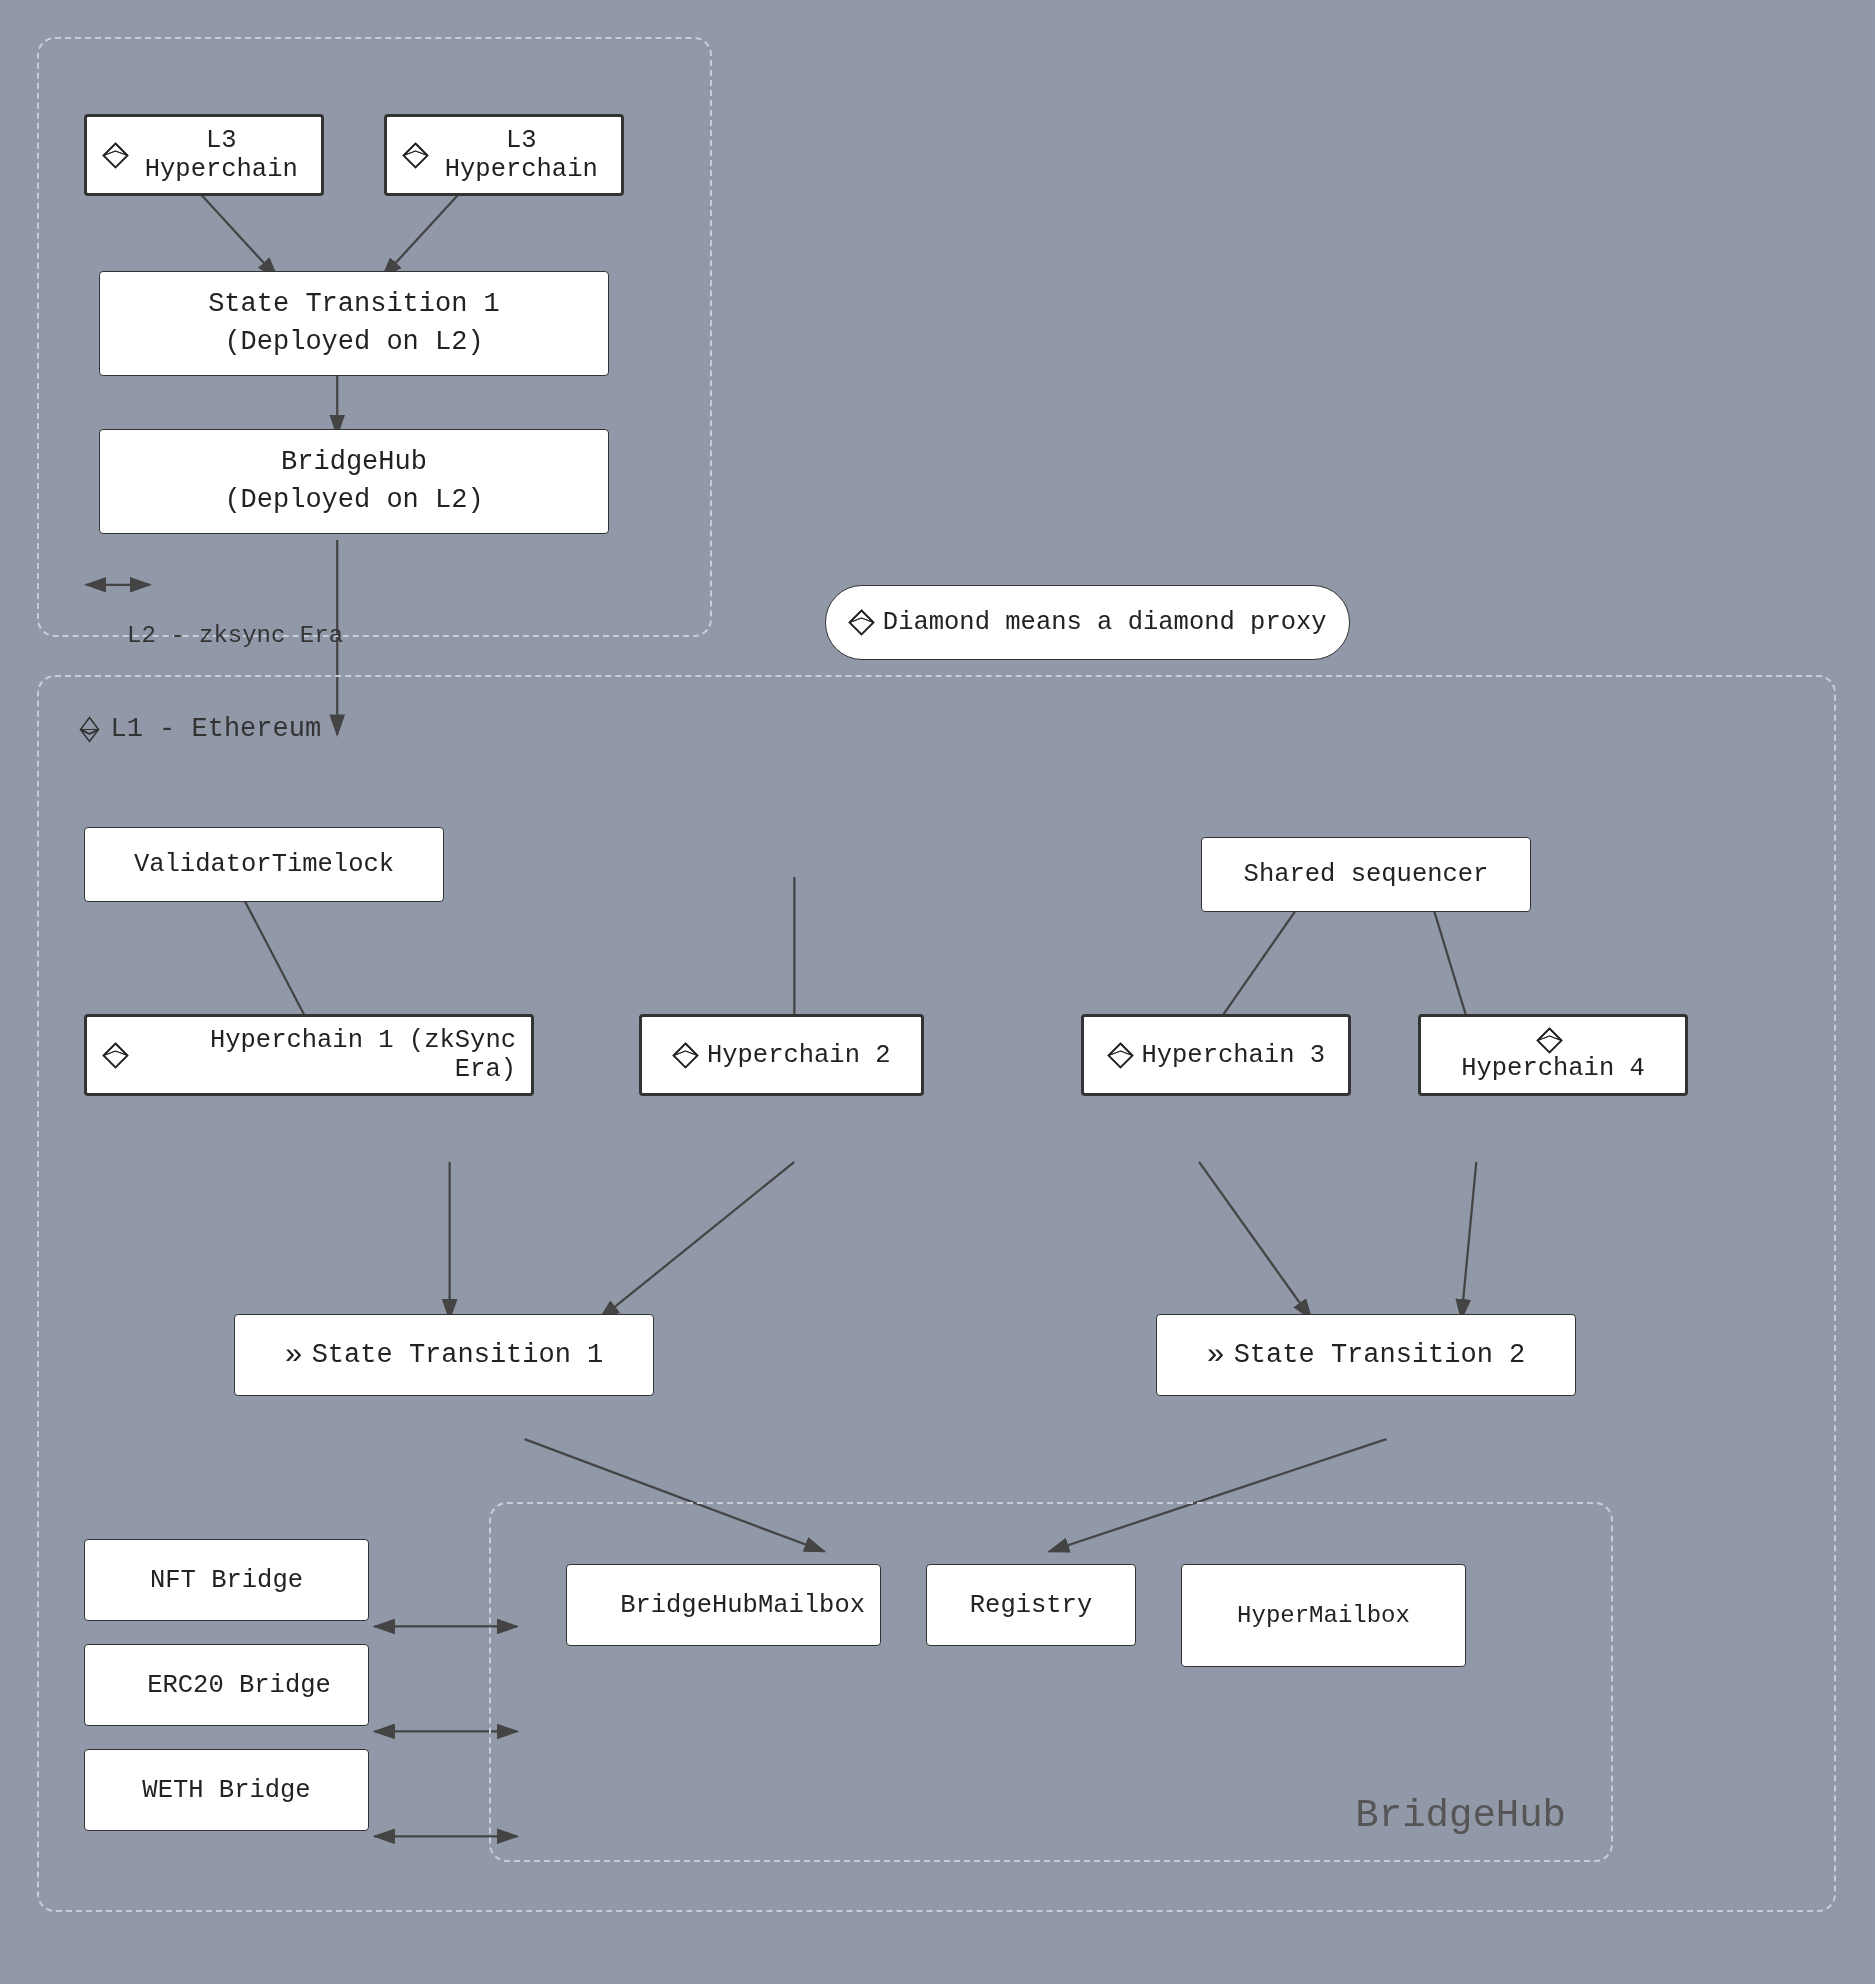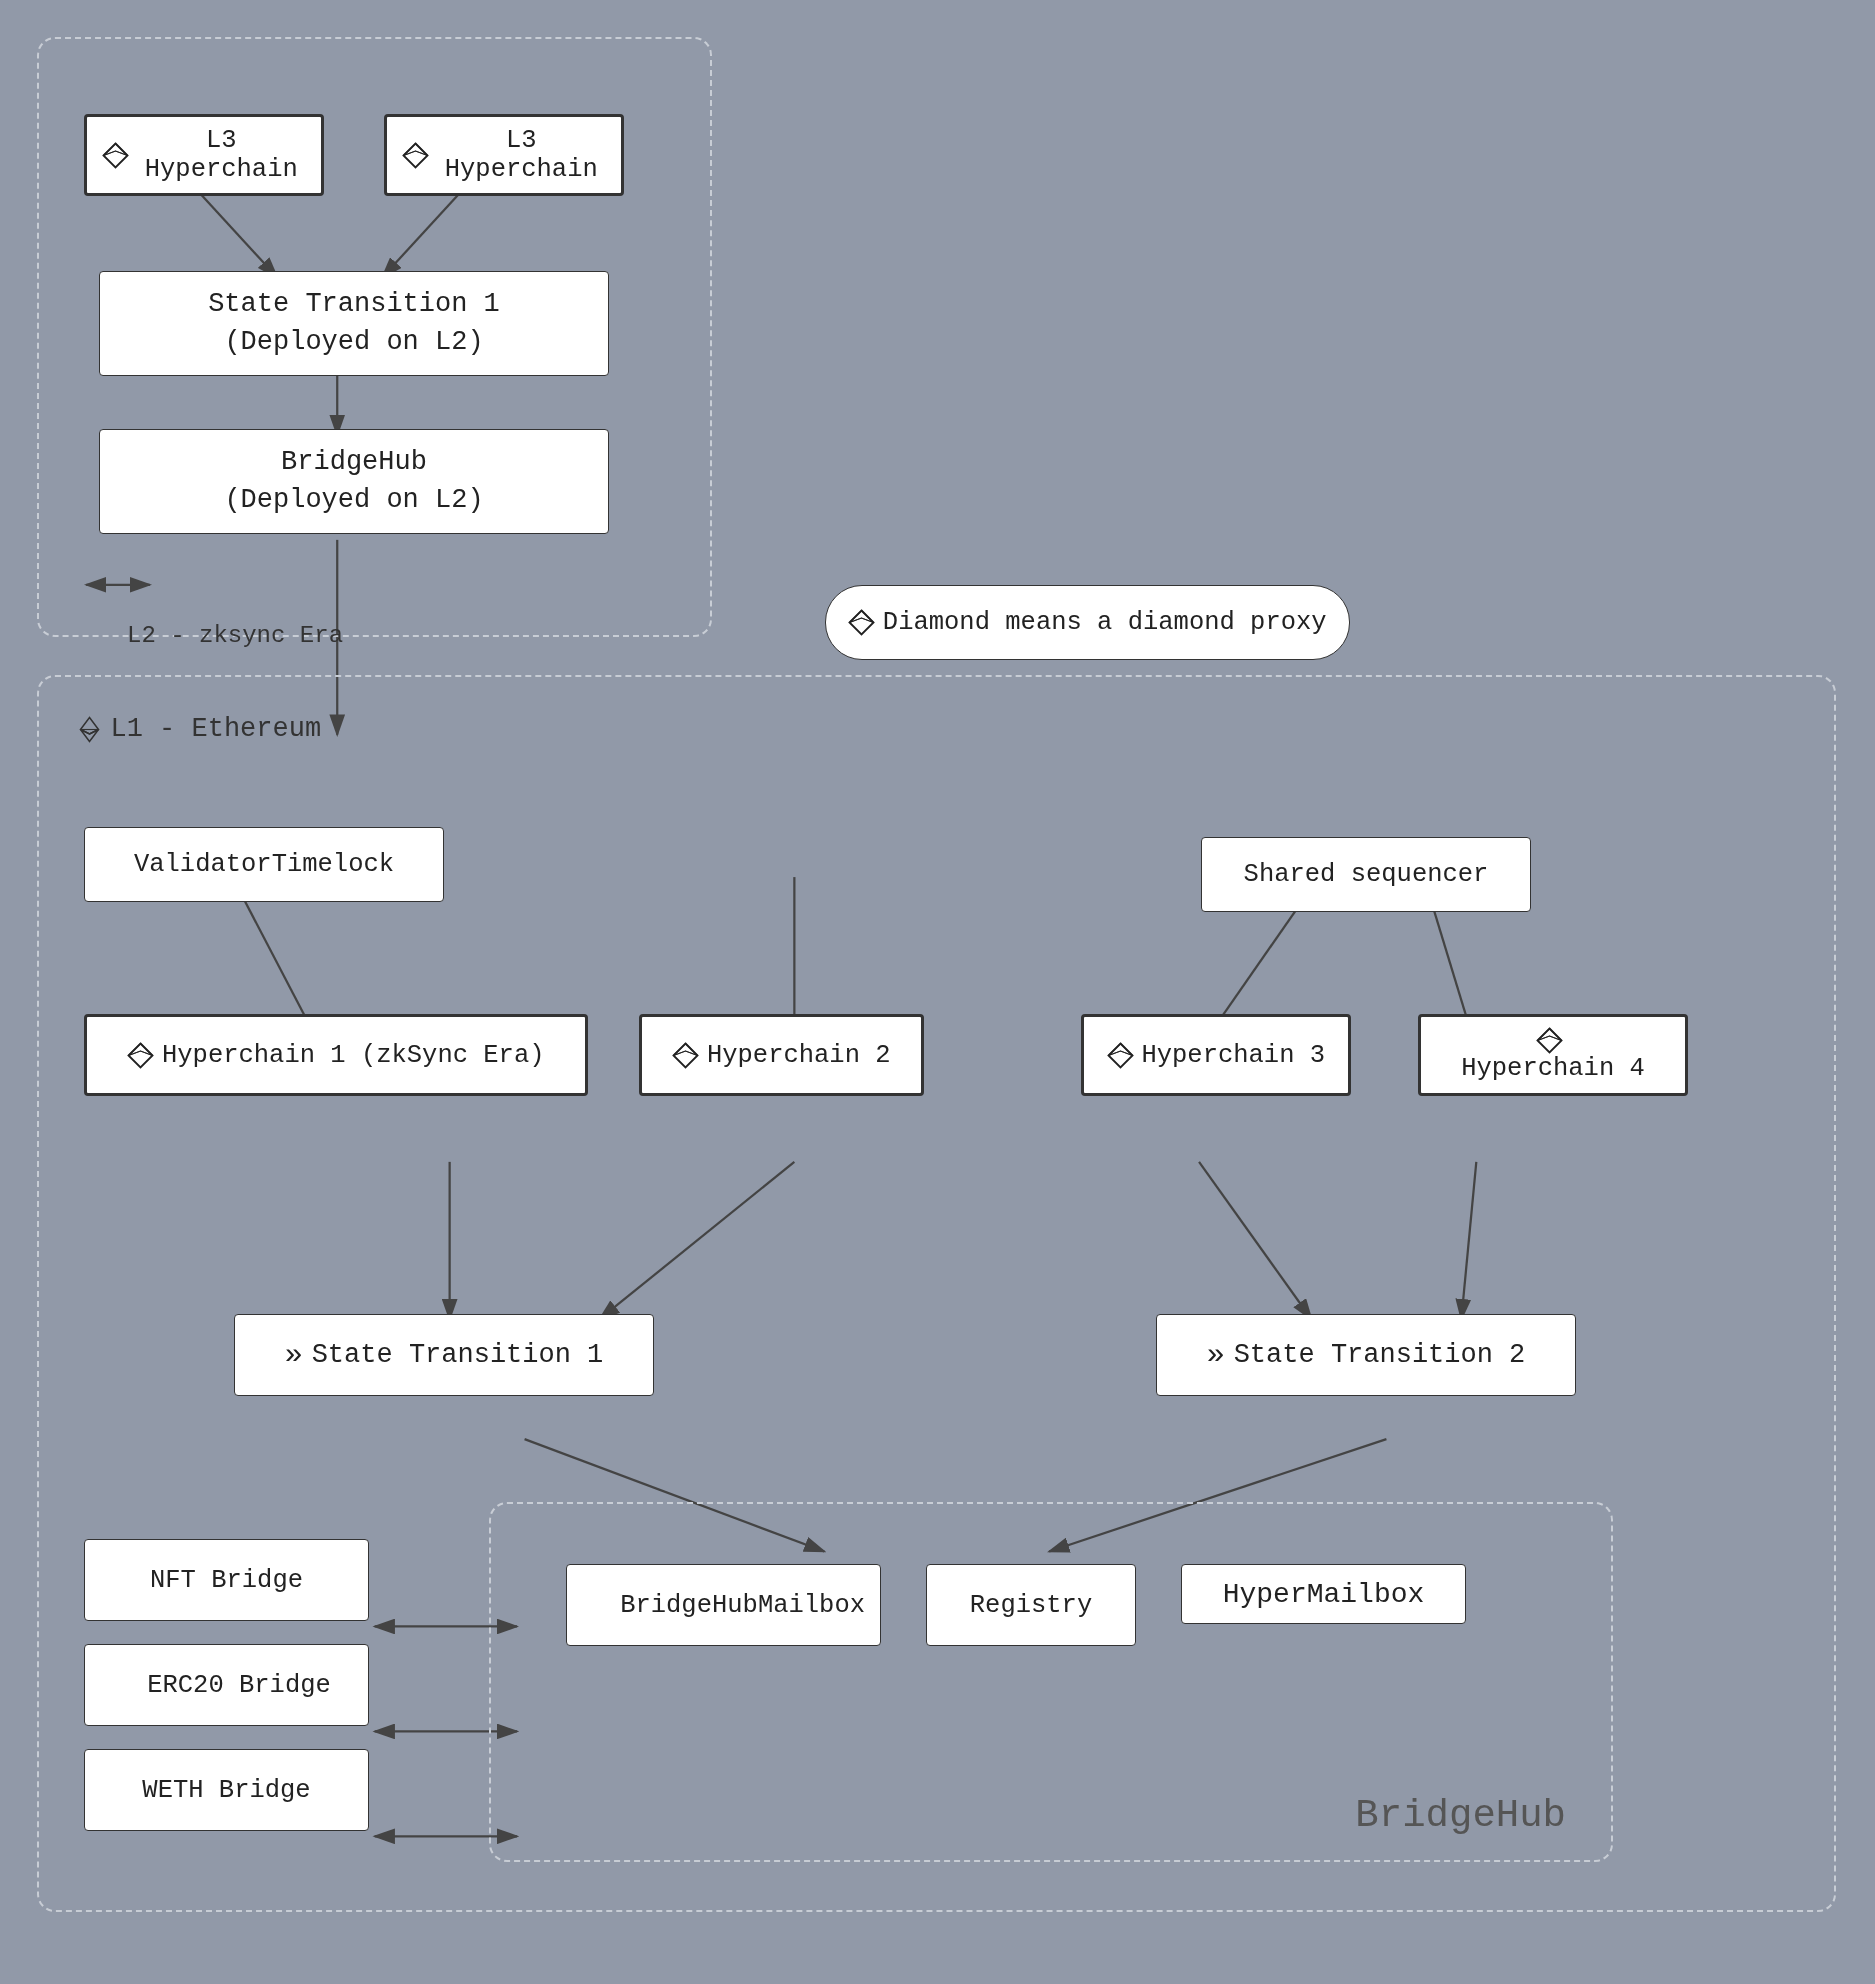--- a/index.html
+++ b/index.html
@@ -200,21 +200,21 @@
 
     <div class="node" style="position:absolute; top:150px; left:45px; width:360px; height:75px; font-size:25.5px;">
       <span>ValidatorTimelock</span>
     </div>
 
 
     <div class="node" style="position:absolute; top:160px; left:1162px; width:330px; height:75px; font-size:25.5px;">
       <span>Shared sequencer</span>
     </div>
 
-    <div class="node bold-border" style="position:absolute; top:337px; left:45px; width:504px; height:82px; font-size:25.5px;">
+    <div class="node bold-border" style="position:absolute; top:337px; left:45px; width:450px; height:82px; font-size:25.5px;text-align:right;">
       <svg class="diamond-icon" viewBox="0 0 36 36" fill="none">
         <polygon points="18,2 34,18 18,34 2,18" stroke="#222" stroke-width="2.5" fill="none"></polygon>
         <polygon points="18,2 34,18 18,12 2,18" stroke="#222" stroke-width="1.5" fill="none"></polygon>
         <polygon points="18,12 34,18 18,34 2,18" stroke="#222" stroke-width="1" fill="none"></polygon>
       </svg>
       <span>Hyperchain 1 (zkSync Era)</span>
     </div>
 
     <div class="node bold-border" style="position:absolute; top:337px; left:600px; width:285px; height:82px; font-size:25.5px;">
       <svg class="diamond-icon" viewBox="0 0 36 36" fill="none">
@@ -256,21 +256,21 @@
     <div style="position:absolute; top:825px; left:450px; width:1124px; height:360px; border:2.2px dashed #c8cdd5; border-radius:18px;">
 
       <div class="node" style="position:absolute; top:60px; left:75px; width:315px; height:82px; font-size:25.5px;justify-content:flex-end;">
         <span>BridgeHubMailbox</span>
       </div>
 
       <div class="node" style="position:absolute; top:60px; left:435px; width:210px; height:82px; font-size:25.5px;">
         <span>Registry</span>
       </div>
 
-      <div class="node" style="position:absolute; top:60px; left:690px; width:285px; height:60px; font-size:28px;">
+      <div class="node" style="position:absolute; top:60px; left:690px; width:285px; height:103px; font-size:24px;">
         <span>HyperMailbox</span>
       </div>
 
       <div style="position:absolute; bottom:22.5px; right:45px; font-size:39px; color:#555; font-family:'Courier New',Courier,monospace;">
         <span>BridgeHub</span>
       </div>
     </div>
 
     <div class="node" style="position:absolute; top:862px; left:45px; width:285px; height:82px; font-size:25.5px;">
       <span>NFT Bridge</span>

